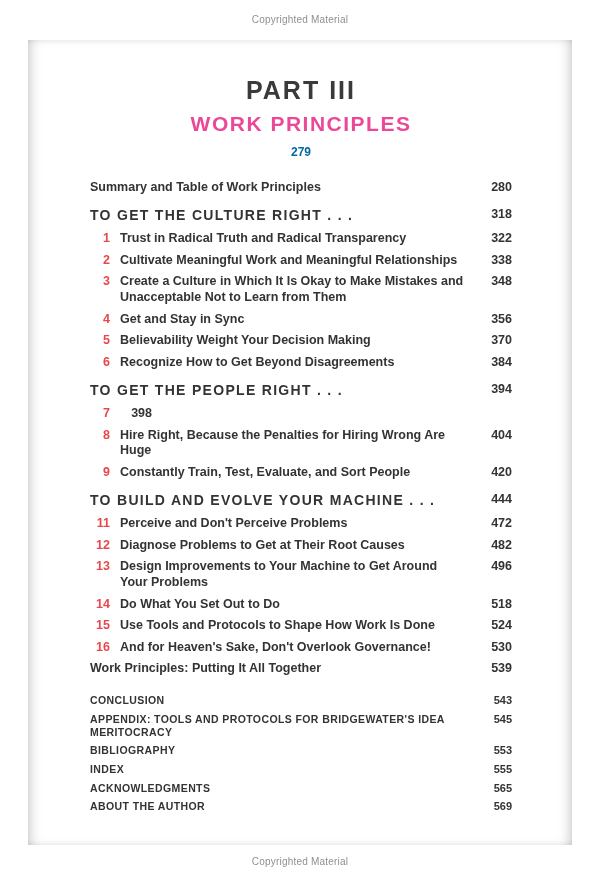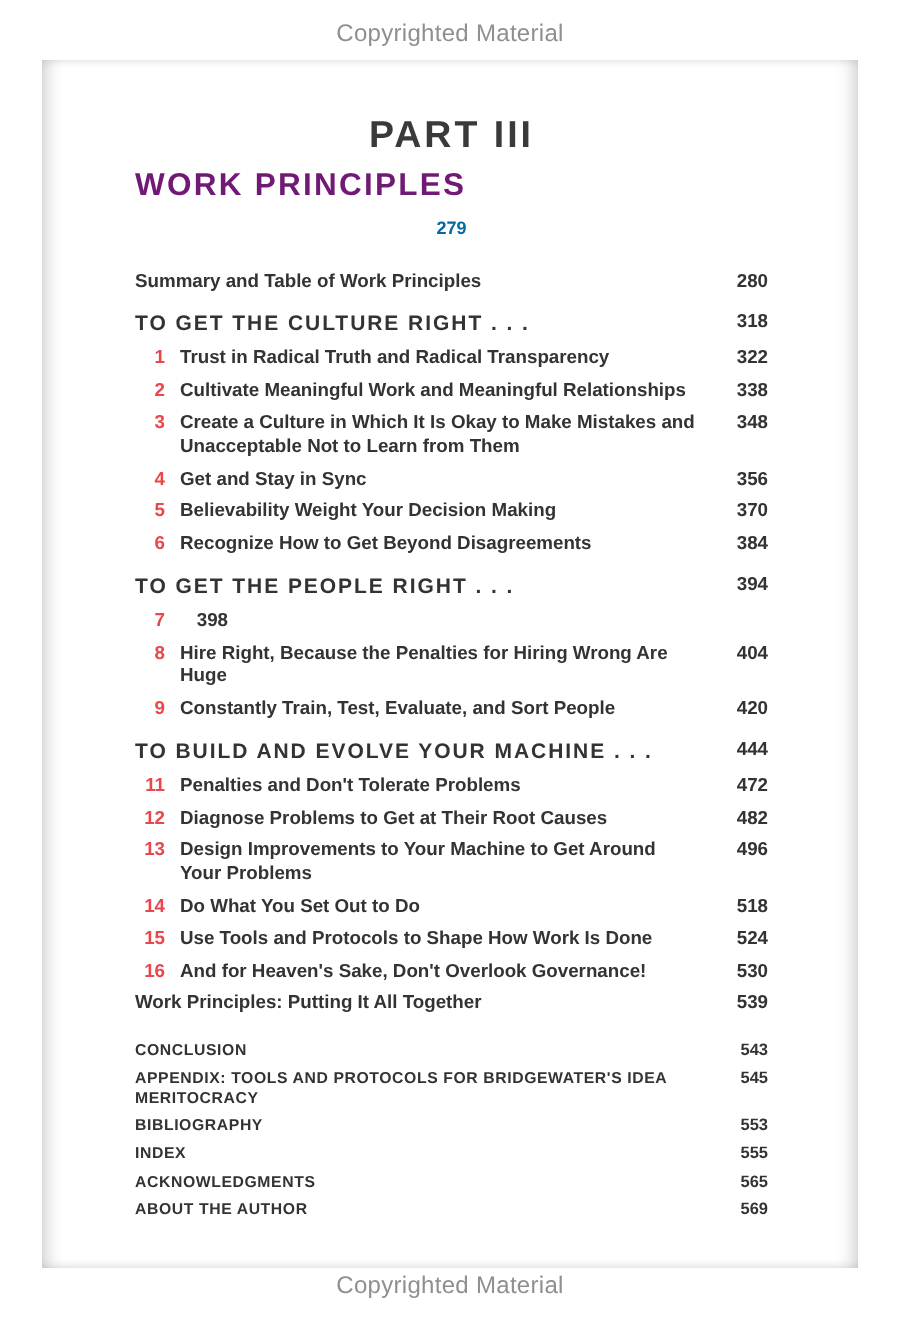--- a/index.html
+++ b/index.html
@@ -8,21 +8,21 @@
     background: #ffffff;
     font-family: "Liberation Sans", sans-serif;
     position: relative;
     overflow: hidden;
   }
   .copyright {
     position: absolute;
     width: 100%;
     text-align: center;
     color: #8f8f8f;
-    font-size: 16px;
+    font-size: 10px;
     letter-spacing: 0.2px;
   }
   .copyright.top { top: 14px; }
   .copyright.bottom { bottom: 14px; }
 
   .page {
     position: absolute;
     top: 40px; bottom: 36px;
     left: 28px; right: 28px;
     background: #ffffff;
@@ -35,24 +35,25 @@
   }
 
   .part-title {
     text-align: center;
     font-size: 25px;
     font-weight: bold;
     letter-spacing: 2px;
     color: #3a3a3a;
   }
   .book-title {
+    text-align: center;
     font-size: 21px;
     font-weight: bold;
     letter-spacing: 1.5px;
-    color: #701a75;
+    color: #ec4899;
     margin-top: 7px;
   }
   .center-page-num {
     text-align: center;
     font-size: 12px;
     font-weight: bold;
     color: #0369a1;
     margin-top: 9px;
   }
 
@@ -169,21 +170,21 @@
         <span class="num">9</span>
         <span class="label">Constantly Train, Test, Evaluate, and Sort People</span>
         <span class="page-no">420</span>
       </div>
       <div class="row section">
         <span class="label">TO BUILD AND EVOLVE YOUR MACHINE . . .</span>
         <span class="page-no">444</span>
       </div>
       <div class="row chapter">
         <span class="num">11</span>
-        <span class="label">Penalties and Don't Tolerate Problems</span>
+        <span class="label">Perceive and Don't Perceive Problems</span>
         <span class="page-no">472</span>
       </div>
       <div class="row chapter">
         <span class="num">12</span>
         <span class="label">Diagnose Problems to Get at Their Root Causes</span>
         <span class="page-no">482</span>
       </div>
       <div class="row chapter">
         <span class="num">13</span>
         <span class="label">Design Improvements to Your Machine to Get Around Your Problems</span>

